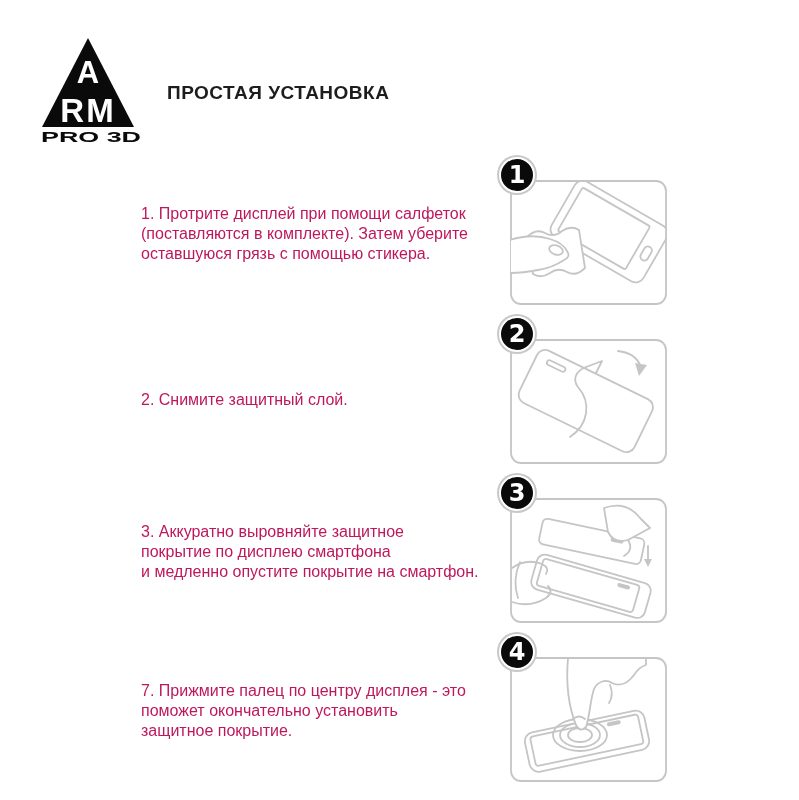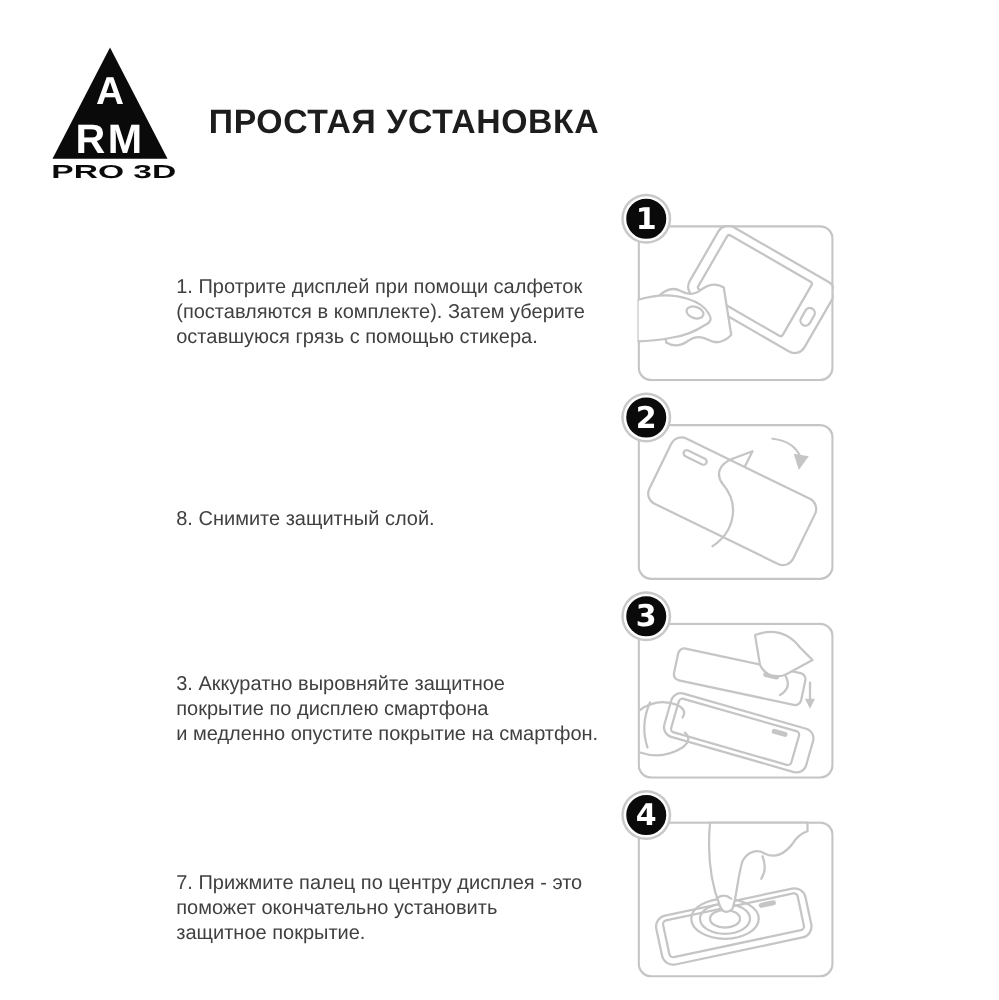--- a/index.html
+++ b/index.html
@@ -13,30 +13,29 @@
 
   
   .logo {
     position:absolute; left:38px; top:34px;
     width:106px; height:110px;
   }
 
   
   .title {
     position:absolute; left:167px; top:82px;
-    font-size:27px; font-weight:700; letter-spacing:0.5px;
+    font-size:19px; font-weight:700; letter-spacing:0.5px;
     color:#1d1d1d; white-space:nowrap;
   }
 
   
   .step-text {
     position:absolute; left:141px; width:430px;
-    font-size:16px; line-height:20px; color:#404040;
+    font-size:16px; line-height:20px; color:#be185d;
     white-space:pre-line;
-    margin-top:16px;
   }
   #t1 { top:204px; }
   #t2 { top:390px; }
   #t3 { top:522px; }
   #t4 { top:681px; }
 
   
   .illus {
     position:absolute; left:510px;
     width:157px; height:125px;
@@ -77,21 +76,21 @@
     <text x="50" y="88" text-anchor="middle" fill="#ffffff" letter-spacing="2" font-family="Liberation Sans, sans-serif" font-size="33" font-weight="700">RM</text>
     <text x="53" y="108" text-anchor="middle" fill="#0a0a0a" font-family="Liberation Sans, sans-serif" font-size="15" font-weight="700" textLength="100" lengthAdjust="spacingAndGlyphs">PRO 3D</text>
   </svg>
 </div>
 
 <h1 class="title">ПРОСТАЯ УСТАНОВКА</h1>
 
 <p class="step-text" id="t1">1. Протрите дисплей при помощи салфеток
 (поставляются в комплекте). Затем уберите
 оставшуюся грязь с помощью стикера.</p>
-<p class="step-text" id="t2">8. Снимите защитный слой.</p>
+<p class="step-text" id="t2">2. Снимите защитный слой.</p>
 <p class="step-text" id="t3">3. Аккуратно выровняйте защитное
 покрытие по дисплею смартфона
 и медленно опустите покрытие на смартфон.</p>
 <p class="step-text" id="t4">7. Прижмите палец по центру дисплея - это
 поможет окончательно установить
 защитное покрытие.</p>
 
 <div class="illus" id="i1">
   <div class="badge">
     <span>1</span>

